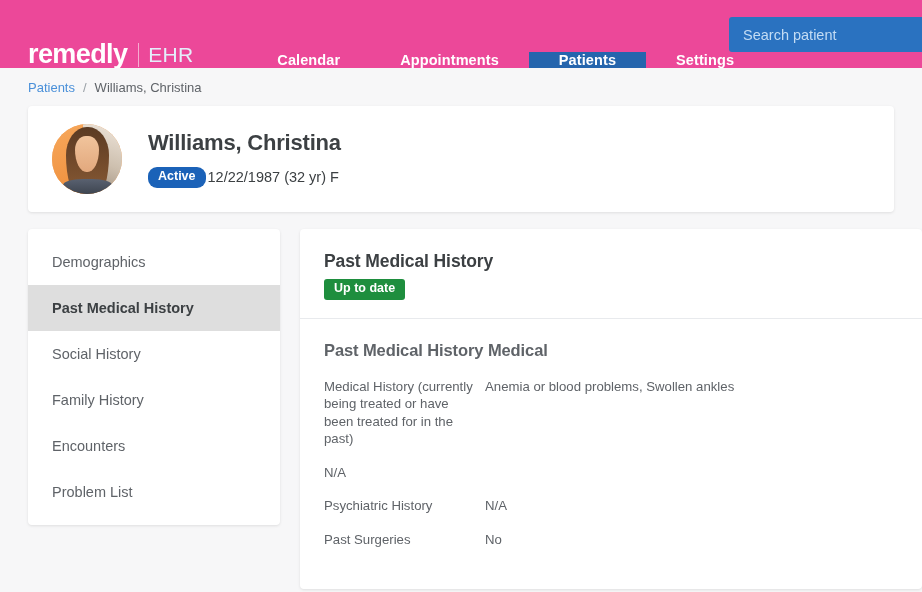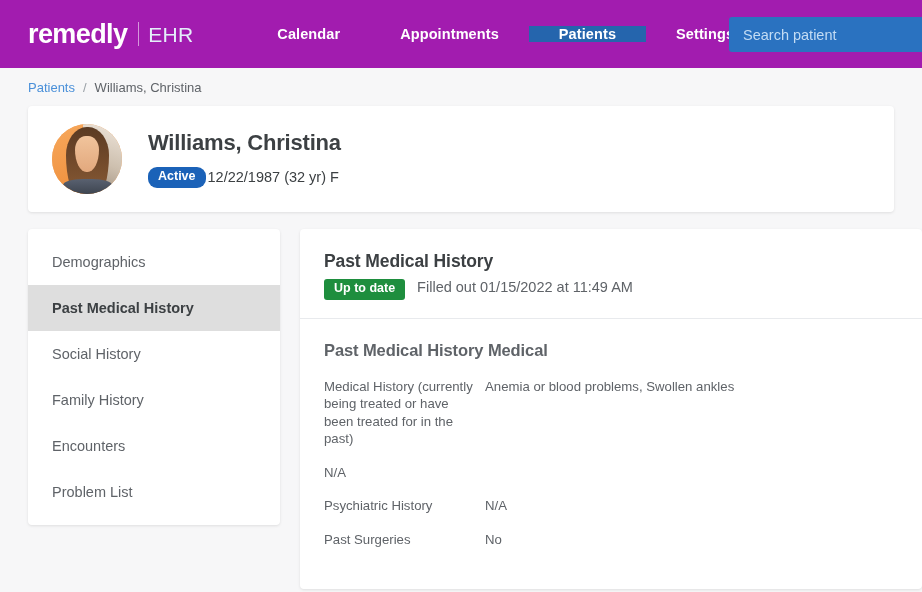--- a/index.html
+++ b/index.html
@@ -14,23 +14,23 @@
     font-family: "Liberation Sans", sans-serif;
     background: #f7f7f8;
     color: #3c4043;
     -webkit-font-smoothing: antialiased;
   }
 
   
   .navbar {
     position: relative;
     height: 68px;
-    background: #a21caf;
-    display: flex;
-    align-items: center;
+    background: #ec4899;
+    display: flex;
+    align-items: flex-end;
     overflow: hidden;
   }
 
   .brand {
     display: flex;
     align-items: center;
     padding-left: 28px;
     padding-right: 10px;
     user-select: none;
   }
@@ -360,21 +360,20 @@
       <span>Problem List</span>
     </div>
   </div>
 
   <div class="main-panel">
 
     <div class="panel-head">
       <div class="panel-title">Past Medical History</div>
       <div class="panel-status">
         <span class="badge-uptodate">Up to date</span>
-        <span class="filled-text">Filled out 01/15/2022 at 11:49 AM</span>
       </div>
     </div>
 
     <div class="panel-divider"></div>
 
     <div class="panel-body">
       <div class="section-title">Past Medical History Medical</div>
 
       <div class="field-row">
         <div class="field-label">Medical History (currently being treated or have been treated for in the past)</div>

